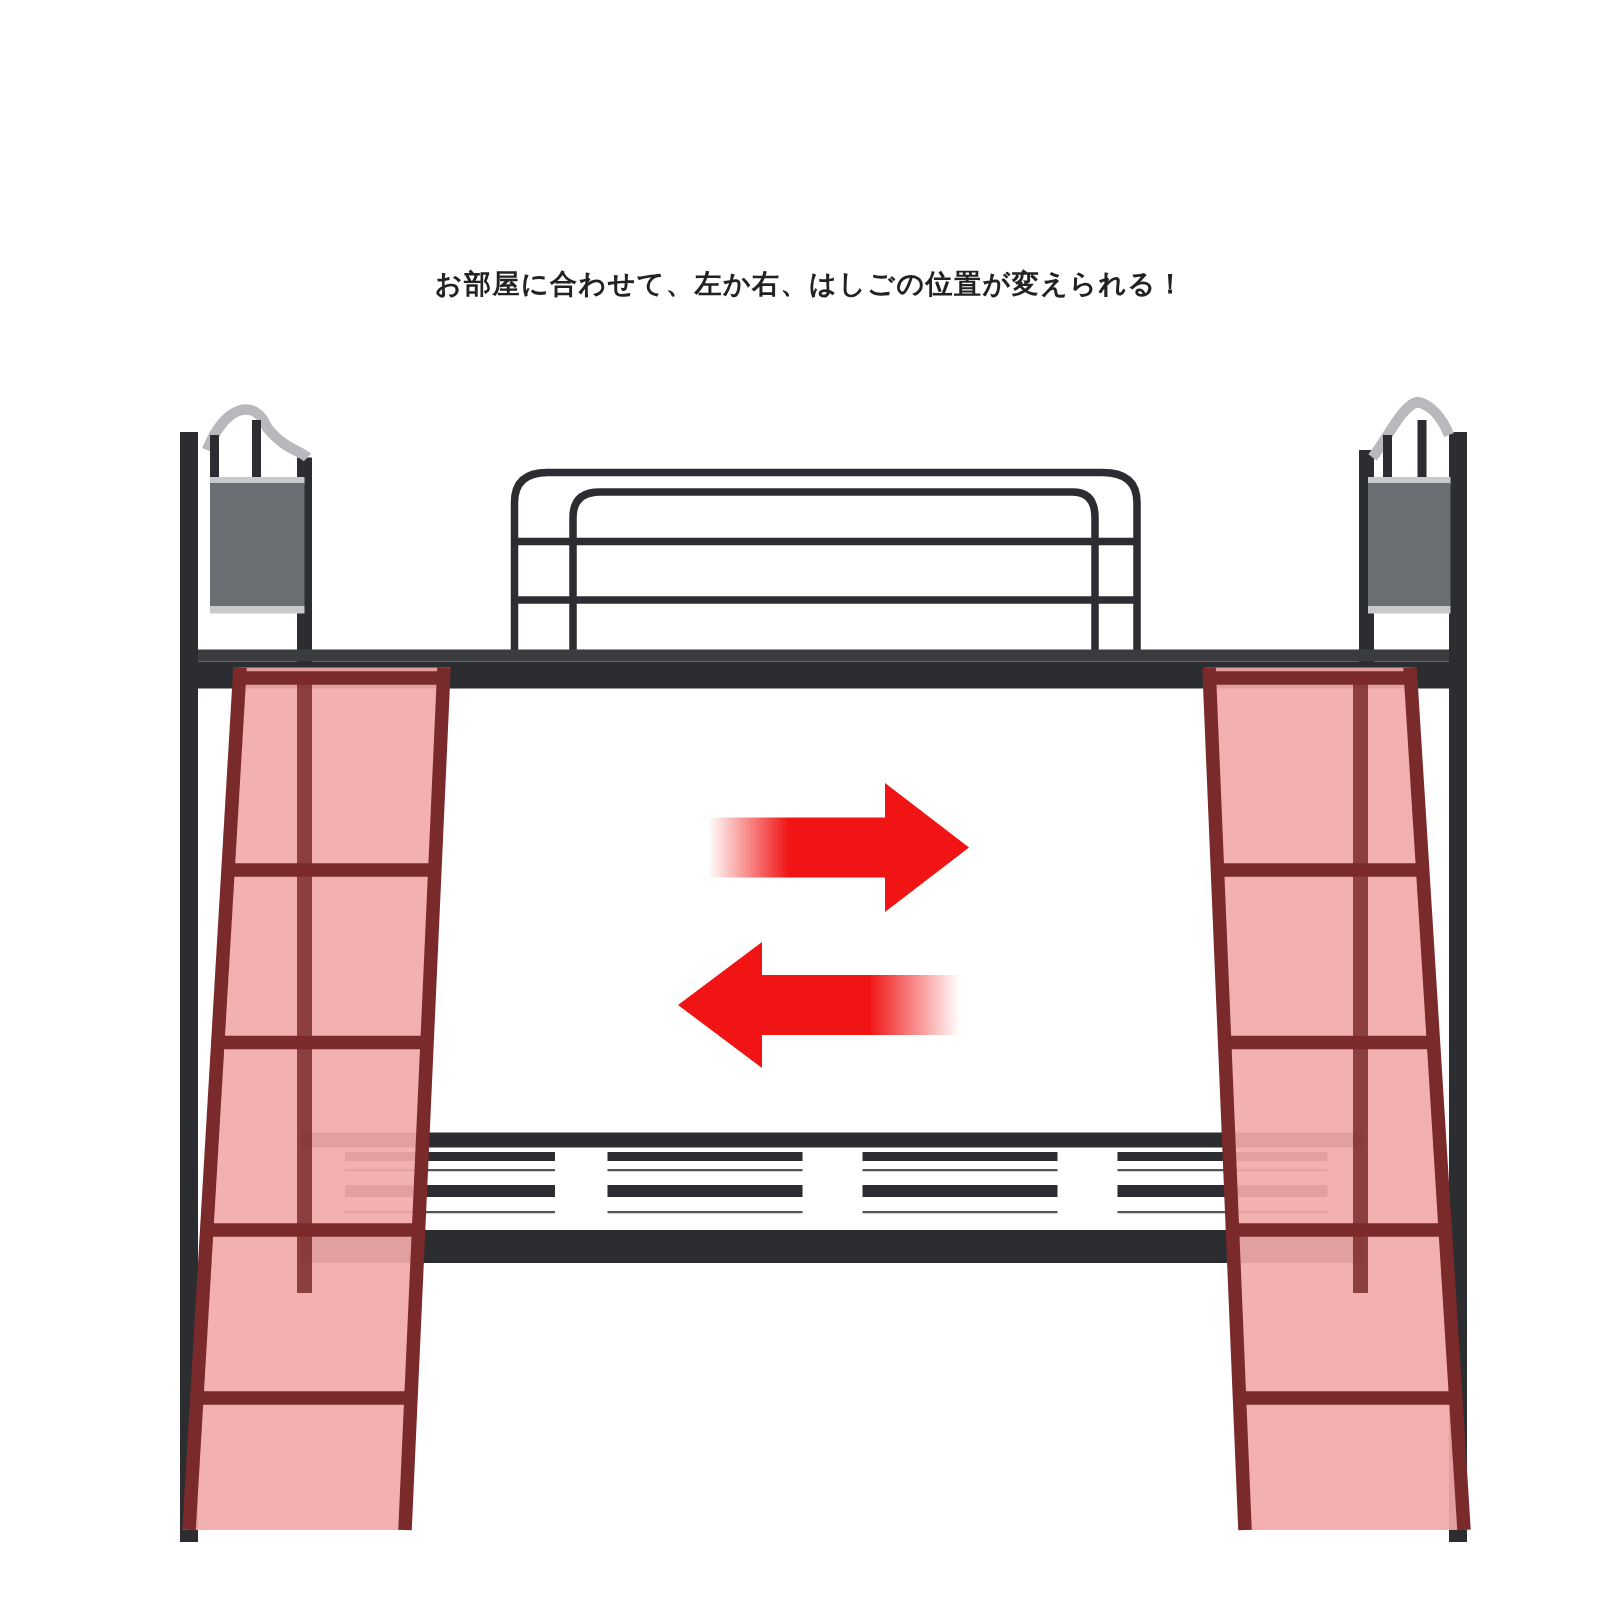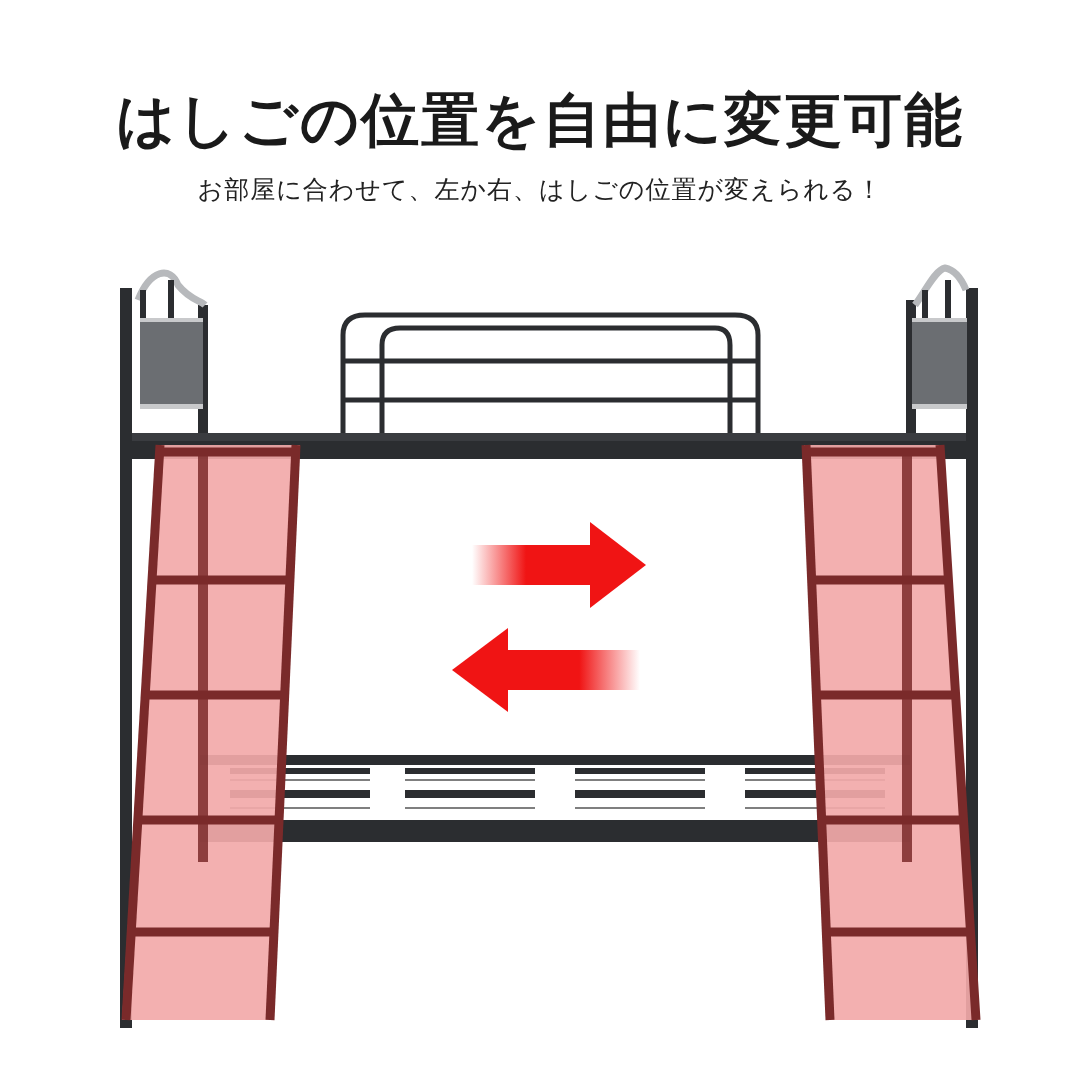--- a/index.html
+++ b/index.html
@@ -6,31 +6,30 @@
   body { width: 1080px; height: 1080px; position: relative; overflow: hidden;
          font-family: "DejaVu Sans", "Liberation Sans", sans-serif; }
   .headline-wrap { position: absolute; left: 0; top: 70px; width: 1080px; text-align: center; }
   .headline { display: inline-block; position: relative; font-size: 58px; font-weight: bold;
               color: #1a1a1a; letter-spacing: 2px; line-height: 100px; }
   .hl-dot-pink { position: absolute; left: 158px; top: 36px; width: 40px; height: 40px;
                  border-radius: 50%; background: #f4a6a6; z-index: -1; }
   .hl-dot-yellow { position: absolute; right: -6px; top: 8px; width: 60px; height: 60px;
                    border-radius: 50%; background: #f8f0c8; z-index: -1; }
   .subtitle { position: absolute; left: 0; top: 168px; width: 1080px; text-align: center;
-              font-size: 25px; color: #222; line-height: 44px; letter-spacing: 1px; }
+              font-size: 18px; color: #222; line-height: 44px; letter-spacing: 1px; font-weight: bold; }
   .illustration { position: absolute; left: 0; top: 250px; width: 1080px; height: 800px; }
 </style>
 </head>
 <body>
 
 <div class="headline-wrap">
   <div class="headline">
     <span class="hl-dot-pink"></span>
     <span class="hl-dot-yellow"></span>
-    <span>はしごの位置を自由に変更可能</span>
   </div>
 </div>
 
 <div class="subtitle">お部屋に合わせて、左か右、はしごの位置が変えられる！</div>
 
 <svg class="illustration" viewBox="0 250 1080 800" width="1080" height="800" xmlns="http://www.w3.org/2000/svg">
   <defs>
     <linearGradient id="fadeR" x1="0" x2="1" y1="0" y2="0">
       <stop offset="0" stop-color="#f01414" stop-opacity="0"></stop>
       <stop offset="0.45" stop-color="#f01414" stop-opacity="1"></stop>

